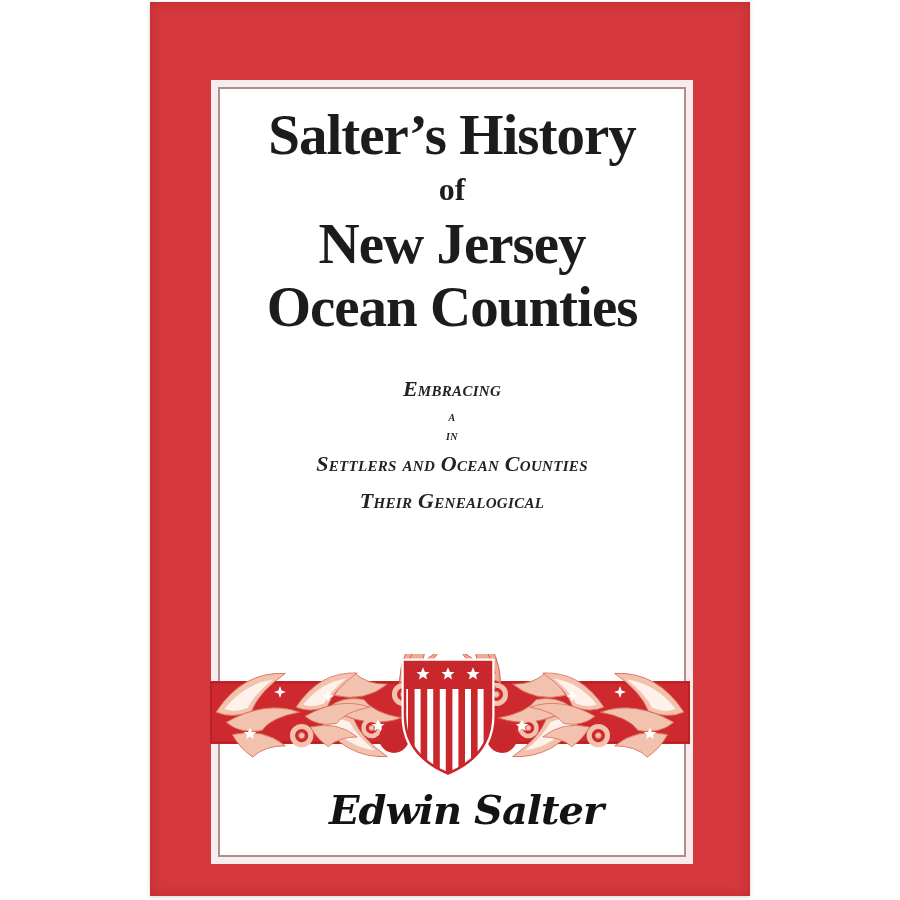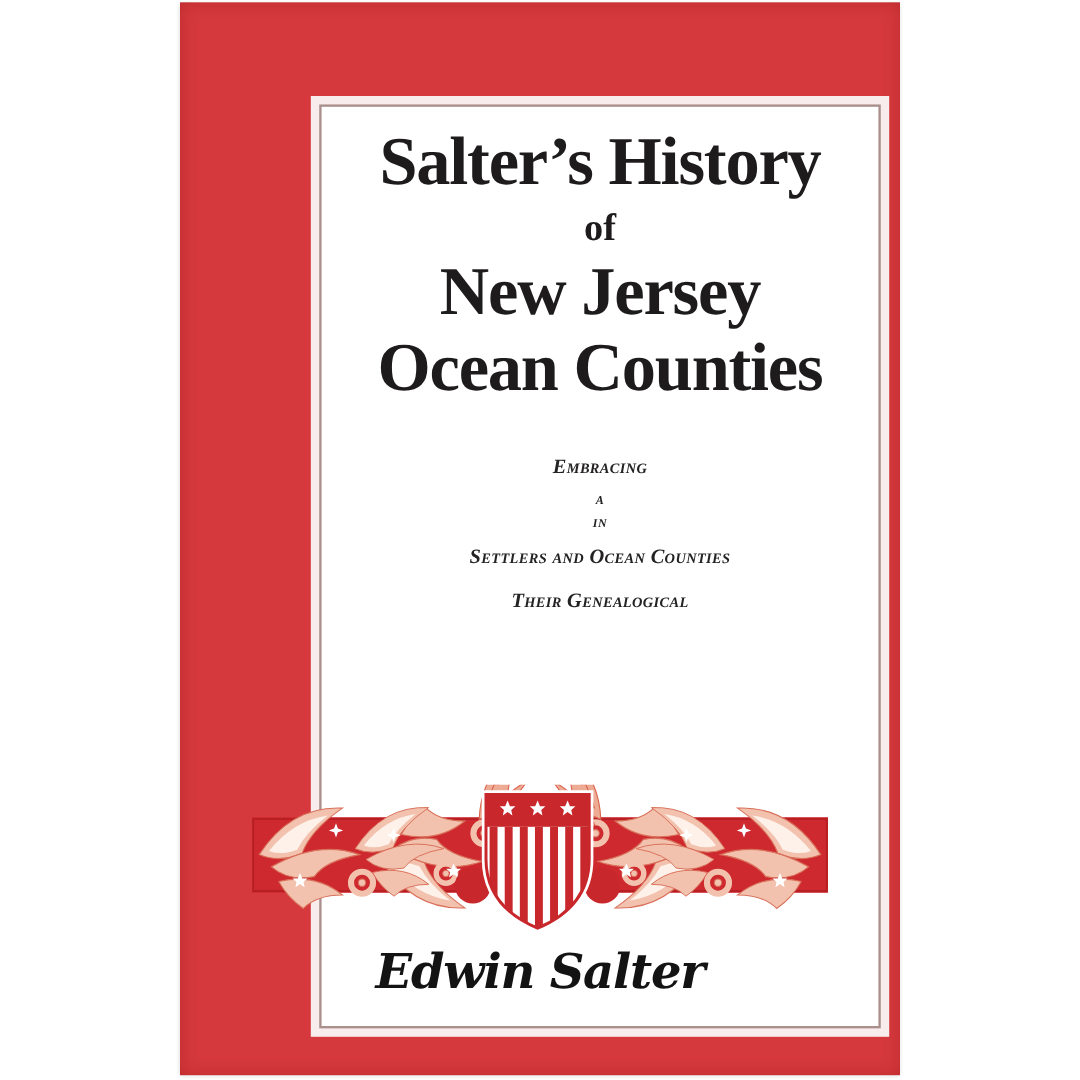--- a/index.html
+++ b/index.html
@@ -18,34 +18,33 @@
     box-shadow:inset 0 0 14px rgba(130,10,12,.28);
   }
   .panel{
     position:absolute;left:68px;top:85px;width:468px;height:770px;
     background:#ffffff;
     border:2px solid #ab8f8c;
     box-shadow:0 0 0 7px #f8edec;
     box-sizing:border-box;
     text-align:center;
     z-index:1;
-    margin-left:48px;
   }
   .title{margin-top:14px;color:#1d1b1b;font-weight:bold;}
   .title-line{font-size:57px;line-height:63px;letter-spacing:-1px;}
   .title-line.small{font-size:32px;line-height:46px;letter-spacing:0;}
   .subtitle{margin-top:32px;color:#242222;font-style:italic;font-variant:small-caps;font-weight:bold;}
-  .sub-big{font-size:17px;line-height:37px;letter-spacing:.3px;text-align:center;}
+  .sub-big{font-size:22px;line-height:37px;letter-spacing:.3px;text-align:center;}
   .sub-small{font-size:14px;line-height:19px;letter-spacing:.5px;}
   .banner{
     position:absolute;left:58px;top:652px;width:484px;height:150px;z-index:2;
   }
   .banner svg{display:block;width:100%;height:100%;}
   .author{
-    position:absolute;left:0;top:784px;width:100%;text-align:center;z-index:3;
+    position:absolute;left:16px;top:784px;width:100%;text-align:center;z-index:3;
     font-family:"DejaVu Serif", serif;
     font-style:italic;font-weight:bold;
     font-size:40px;line-height:48px;color:#141313;
     letter-spacing:-1px;
   }
   
   .band{fill:#ce292e;}
   .band-edge{fill:none;stroke:#b51f24;stroke-width:1.5;}
   .leaf{fill:#f3c2ae;stroke:#d8705a;stroke-width:.9;}
   .leaf-hi{fill:#fdf1e9;stroke:none;}

